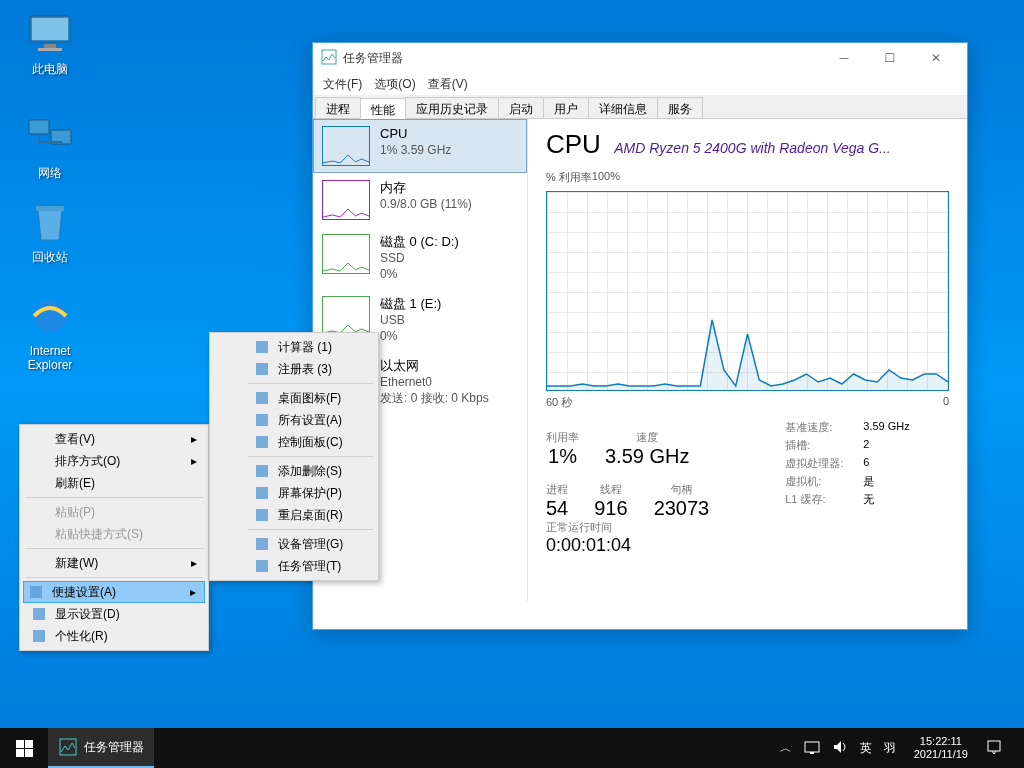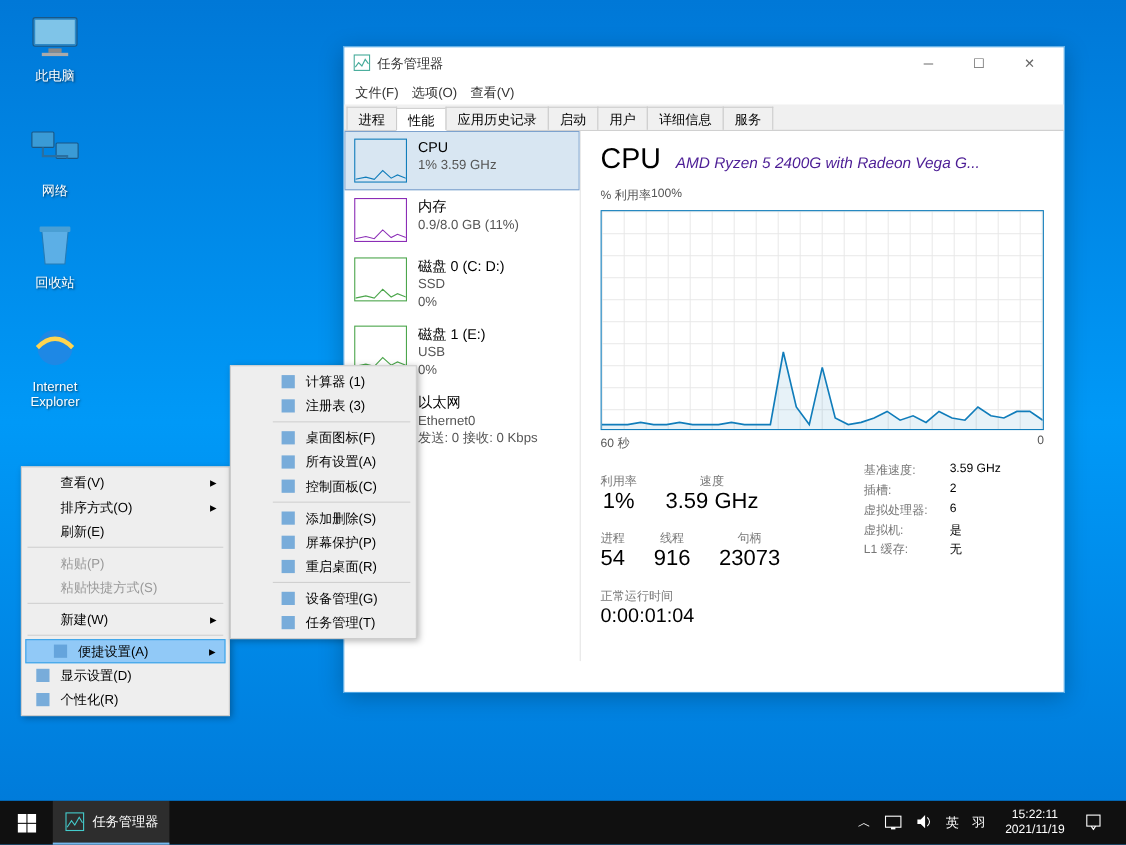--- a/index.html
+++ b/index.html
@@ -31,21 +31,21 @@
 .stats { display:flex; gap:26px; margin-top:10px;text-align:center; }
 .sgroup { }
 .sgroup .k { color:#777; font-size:11px; }
 .sgroup .v { color:#000; font-size:20px; }
 .sgrid { display:grid; grid-template-columns:auto auto; column-gap:20px; row-gap:3px; font-size:11px;margin-left:36px; }
 .sgrid .k { color:#777; }
 .sgrid .v2 { color:#000; }
 .statusbar { height:28px; border-top:1px solid #e5e5e5; display:flex; align-items:center; font-size:12px; padding:0 10px; gap:12px; }
 .ctxmenu { position:absolute; background:#eee; border:1px solid #ccc; box-shadow:2px 2px 6px rgba(0,0,0,.3); font-size:12px; color:#000; padding:3px; }
 .ctxmenu .mi { display:flex; align-items:center; height:22px; padding:0 24px 0 6px; position:relative; white-space:nowrap; }
-.ctxmenu .mi.hover { background:#91c9f7; border:1px solid #3ba4e8; padding:0 23px 0 21px; }
+.ctxmenu .mi.hover { background:#91c9f7; border:1px solid #3ba4e8; padding:0 23px 0 2px; }
 .ctxmenu .mi.dis { color:#999;text-align:right; }
 .ctxmenu .mi .ic { width:20px; display:flex; justify-content:center; margin-right:6px; }
 .ctxmenu .mi .arr { position:absolute; right:8px; }
 .ctxmenu hr { border:none; border-top:1px solid #d0d0d0; margin:3px 2px; }
 .taskbar { position:absolute; bottom:0; left:0; right:0; height:40px; background:#101010; display:flex; align-items:center; color:#fff; font-size:12px; }
 .startbtn { width:48px; height:40px; display:flex; align-items:center; justify-content:center; }
 .tbitem { height:40px; display:flex; align-items:center; padding:0 10px; border-bottom:2px solid #76b9ed; background:rgba(255,255,255,.12); }
 .tray { margin-left:auto; display:flex; align-items:center; gap:12px; padding:0 4px; }
 .clock { text-align:center; line-height:13px; font-size:11px; padding:0 6px; }
 svg.line { position:absolute; bottom:0; left:0; width:100%; }
@@ -220,21 +220,21 @@
               </div>
               <div class="sgroup">
                 <div class="k">线程</div>
                 <div class="v">916</div>
               </div>
               <div class="sgroup">
                 <div class="k">句柄</div>
                 <div class="v">23073</div>
               </div>
             </div>
-          <div style="margin-top:14px">
+          <div style="">
             <div class="k" style="color:#777;font-size:11px">正常运行时间</div>
             <div style="color:#000;font-size:18px">0:00:01:04</div>
           </div>
         </div>
         <div class="sgrid" id="cpu-right" style="align-content:start">
             <div class="k">基准速度:</div>
             <div class="v2">3.59 GHz</div>
             <div class="k">插槽:</div>
             <div class="v2">2</div>
             <div class="k">虚拟处理器:</div>

